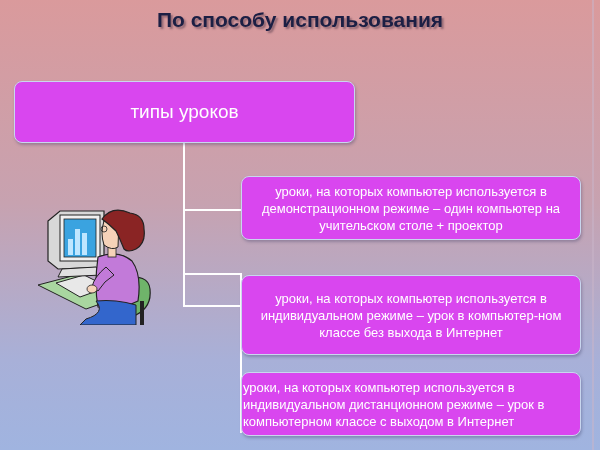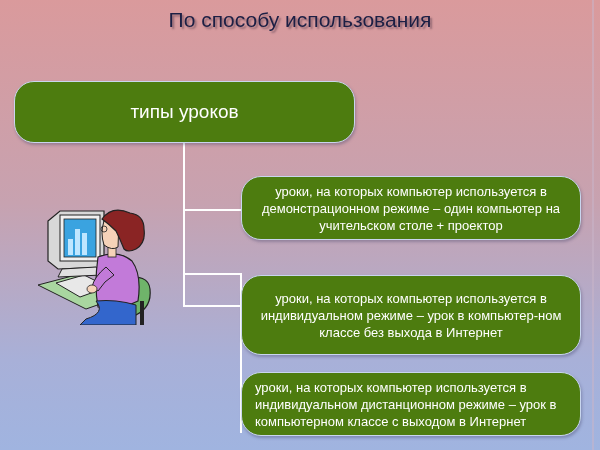--- a/index.html
+++ b/index.html
@@ -7,47 +7,47 @@
       width: 600px; height: 450px; overflow: hidden; position: relative;
       background: linear-gradient(to bottom, #da9a9c 0%, #c7a2b0 45%, #a8b0d8 80%, #a0b4e0 100%);
       font-family: "Liberation Sans", sans-serif;
     }
     .edge-line {
       position: absolute; left: 592px; top: 0; width: 2px; height: 450px;
       background: rgba(200, 180, 200, 0.55);
     }
     .title {
       position: absolute; left: 0; top: 8px; width: 600px;
-      text-align: center; color: #1c1f44; font-weight: normal;
+      text-align: center; color: #1c1f44; font-weight: bold;
       font-size: 21px; line-height: 24px;
       text-shadow: 2px 2px 2px rgba(60, 40, 60, 0.45);
     }
     .title div { white-space: nowrap; }
     .box {
       position: absolute; box-sizing: border-box;
-      background: #4d7c0f;
+      background: #d946ef;
       border: 1.5px solid #c9d6ee;
-      border-radius: 20px;
+      border-radius: 8px;
       color: #ffffff;
       display: flex; align-items: center; justify-content: center;
       text-align: center;
       box-shadow: 1px 2px 3px rgba(60, 60, 100, 0.35);
     }
     .root-box {
       left: 14px; top: 81px; width: 341px; height: 62px;
       font-size: 19px;
     }
     .child-box {
       font-size: 13px; line-height: 17px; padding: 0 8px;
     }
     .child-1 { left: 241px; top: 176px; width: 340px; height: 64px; }
     .child-2 { left: 241px; top: 275px; width: 340px; height: 80px; }
     .child-3 {
       left: 241px; top: 372px; width: 340px; height: 64px;
-      justify-content: flex-start; text-align: left; padding-left: 16px;
+      justify-content: flex-start; text-align: left; padding-left: 4px;
     }
     .child-3 span { margin-left: -3px; }
     .conn { position: absolute; background: #ffffff; }
     .figure { position: absolute; left: 36px; top: 205px; width: 124px; height: 120px; }
   </style>
 </head>
 <body>
 
 <div class="edge-line"></div>
 

